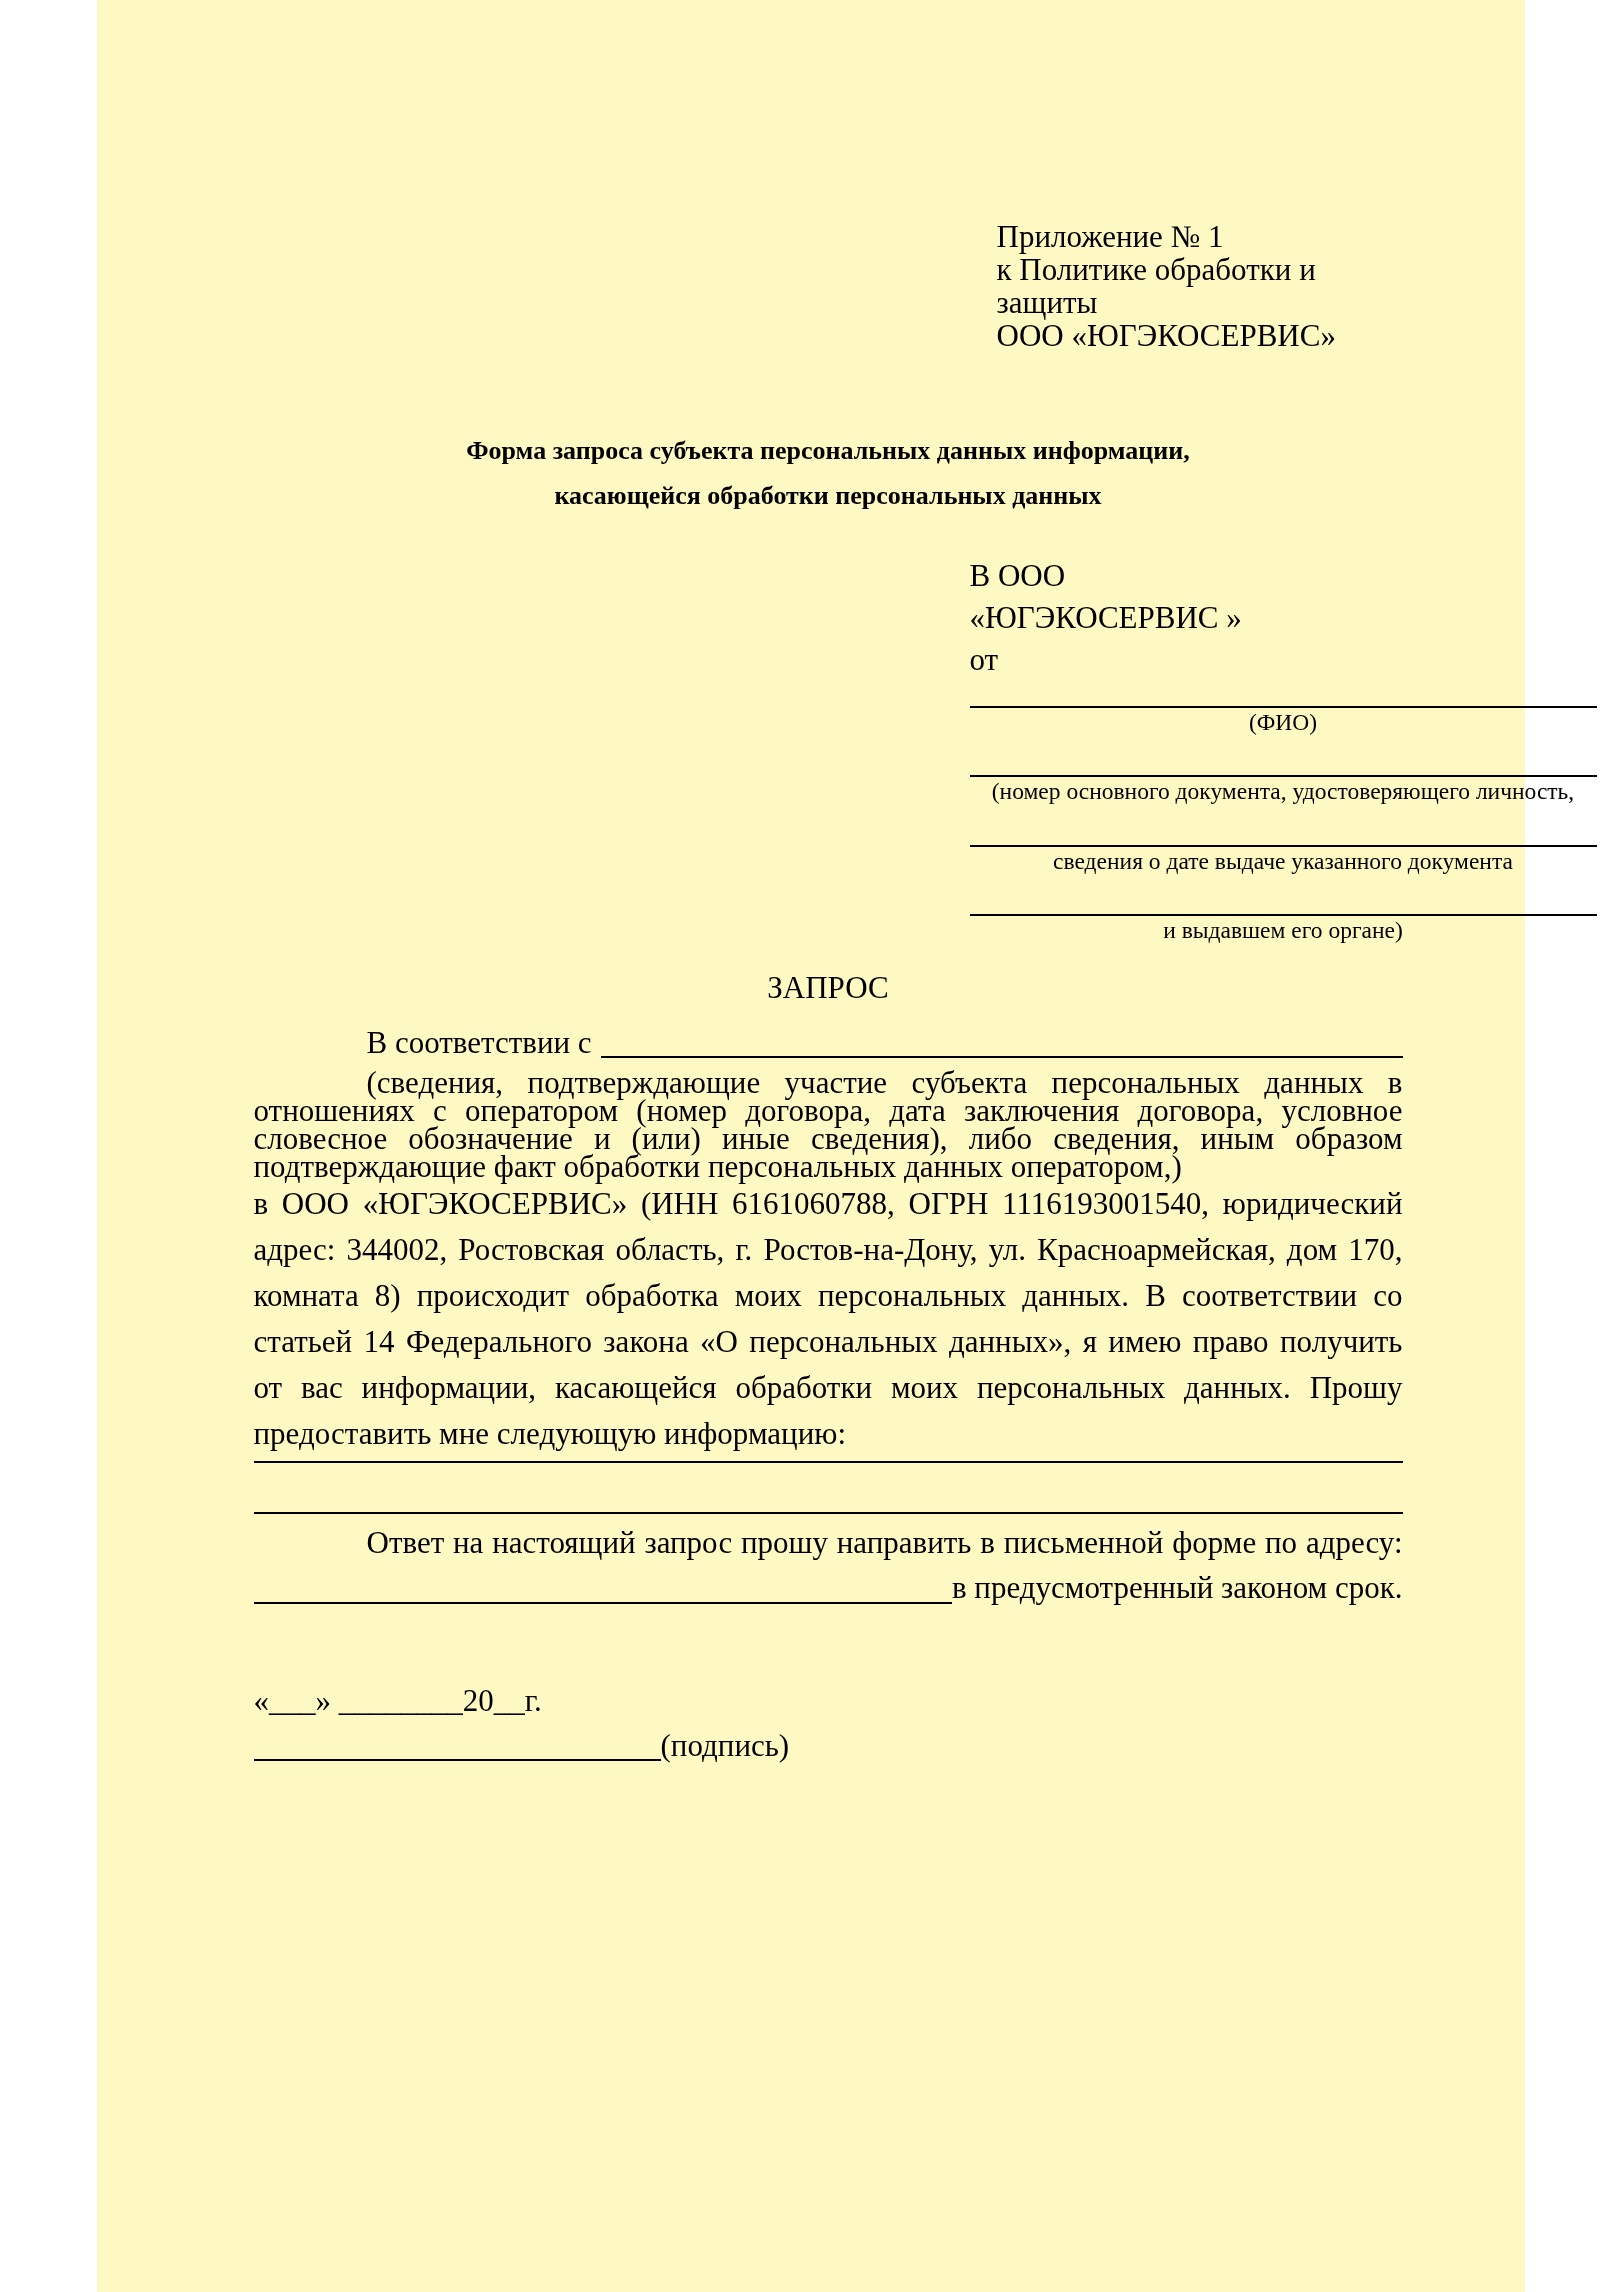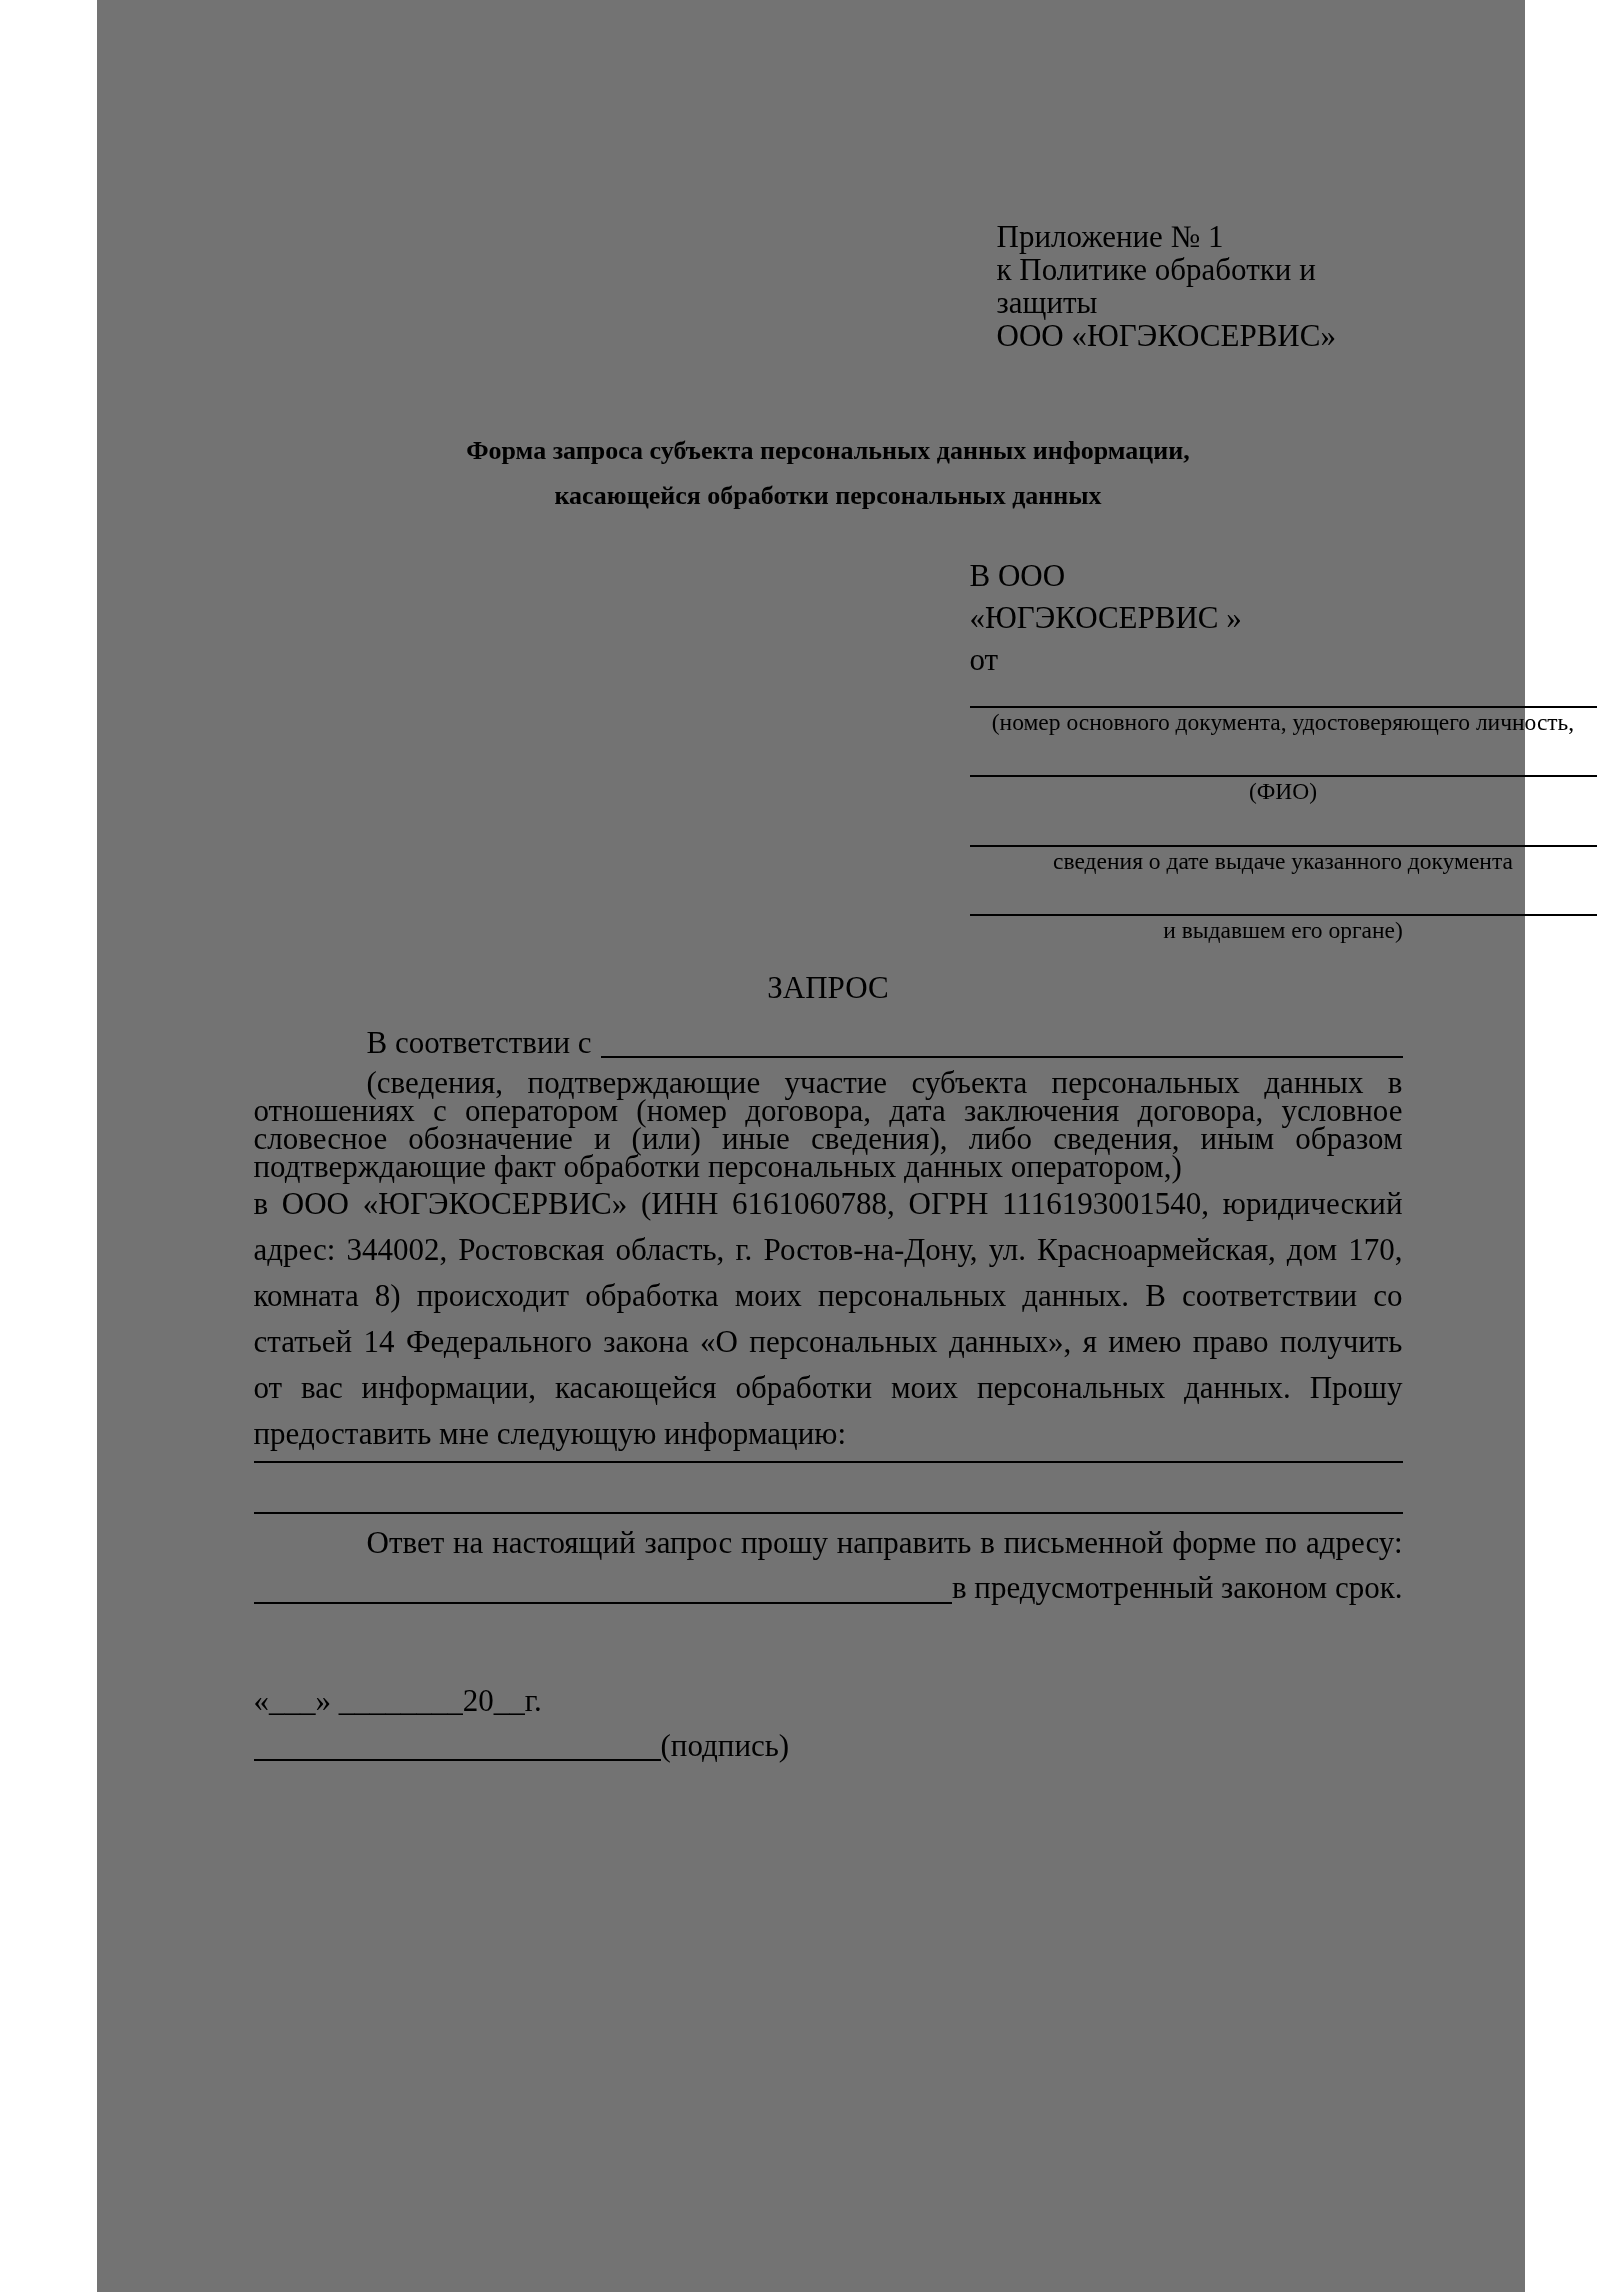--- a/index.html
+++ b/index.html
@@ -1,20 +1,20 @@
 <!DOCTYPE html>
 <html><head>
 <meta charset="utf-8">
 <style>
   * { margin:0; padding:0; box-sizing:border-box; }
   html, body { background:#ffffff; }
   .page {
     width:1428px; height:2293px;
     margin:0 auto;
-    background:#737373;
+    background:#fef9c3;
     color:#000000;
     font-family:"Liberation Serif", serif;
     font-size:31px;
     line-height:1.45;
     padding:220px 122px 0 157px;
     position:relative;
   }
   
   .appendix { margin-left:743px; line-height:33px; }
   
@@ -72,25 +72,25 @@
     <div>касающейся обработки персональных данных</div>
   </div>
 
   <div class="addressee">
     <div>В ООО</div>
     <div>«ЮГЭКОСЕРВИС »</div>
     <div>от</div>
 
     <div class="blank-field">
       <div class="rule"></div>
-      <div class="caption">(номер основного документа, удостоверяющего личность,</div>
+      <div class="caption">(ФИО)</div>
     </div>
     <div class="blank-field">
       <div class="rule"></div>
-      <div class="caption">(ФИО)</div>
+      <div class="caption">(номер основного документа, удостоверяющего личность,</div>
     </div>
     <div class="blank-field">
       <div class="rule"></div>
       <div class="caption">сведения о дате выдаче указанного документа</div>
     </div>
     <div class="blank-field">
       <div class="rule"></div>
       <div class="caption">и выдавшем его органе)</div>
     </div>
   </div>

